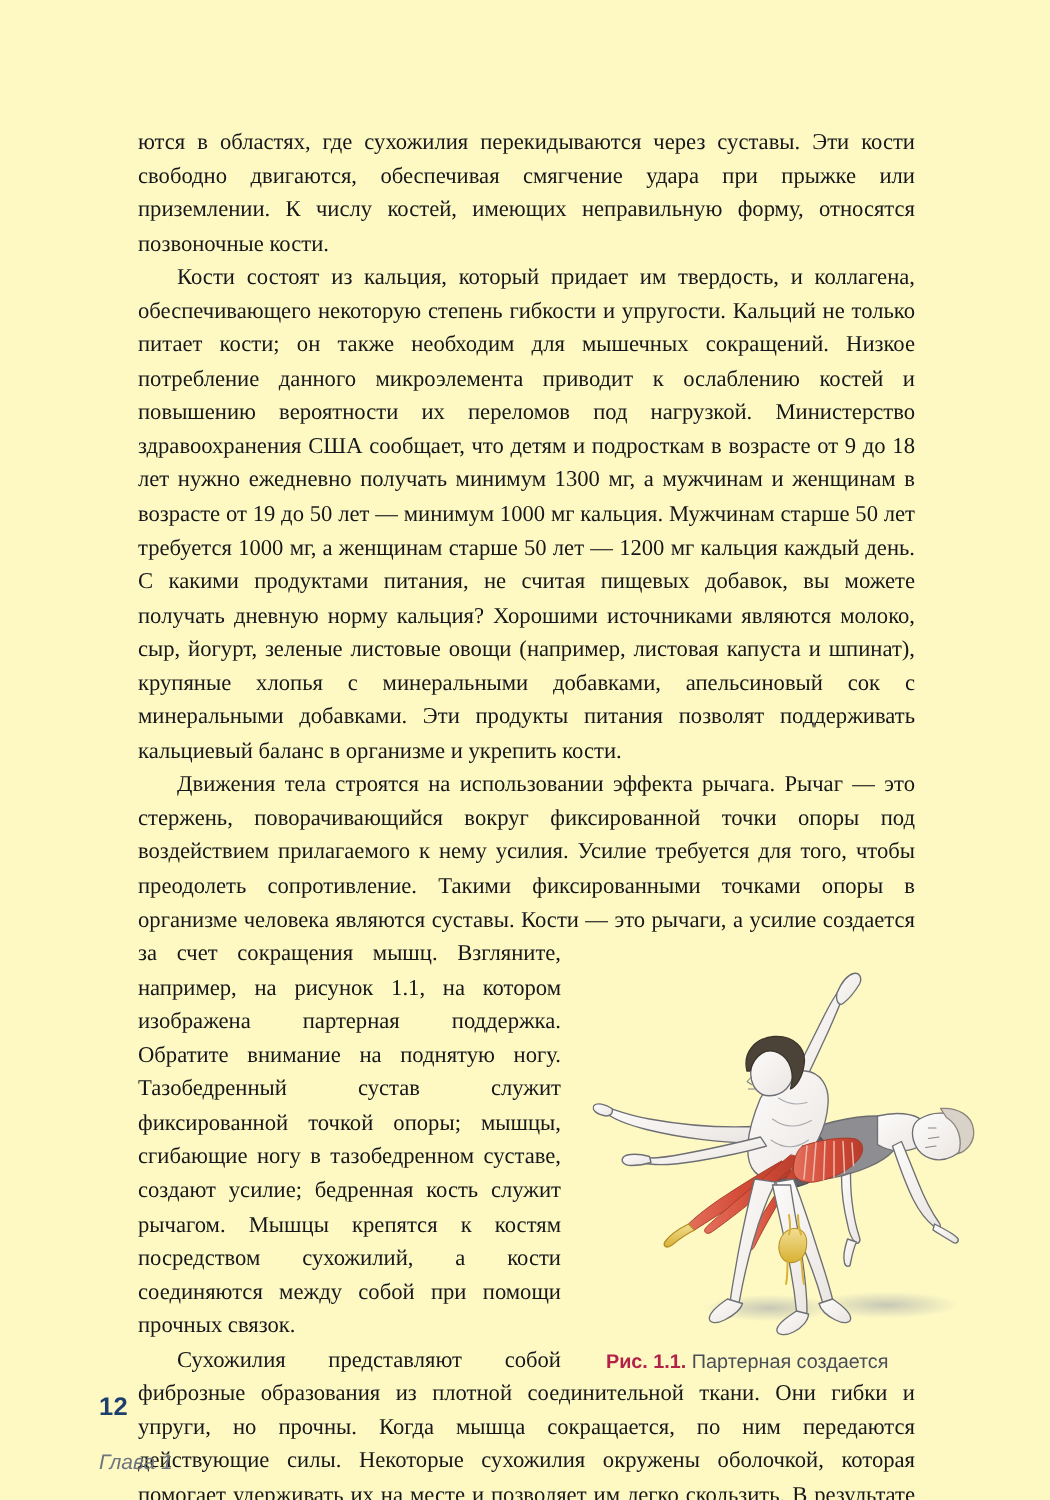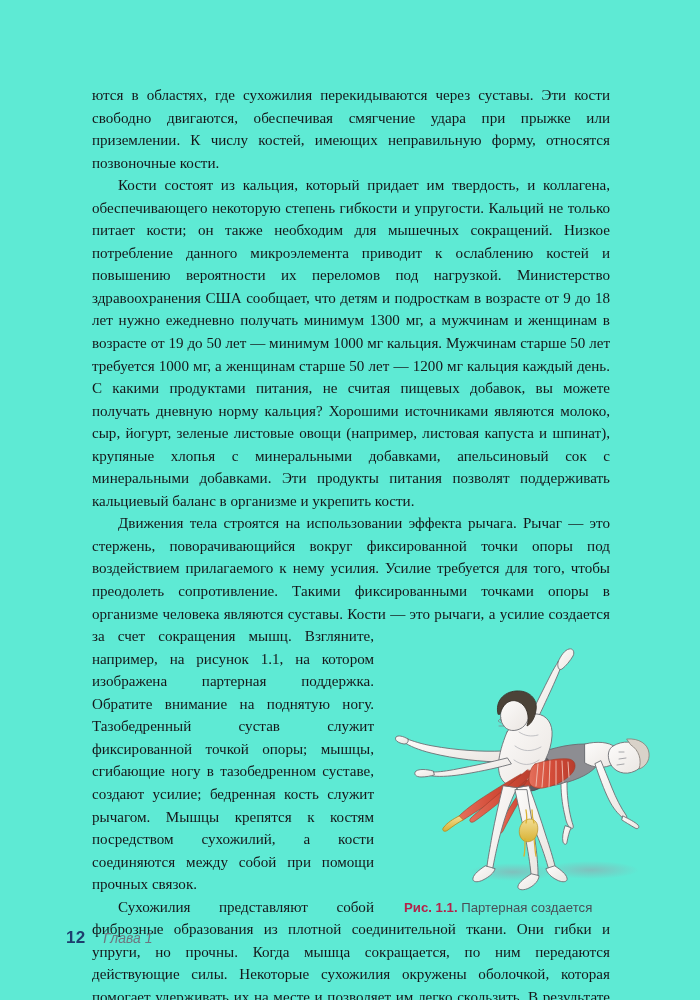--- a/index.html
+++ b/index.html
@@ -13,21 +13,21 @@
     height: 1000px;
     overflow: hidden;
     font-family: "Liberation Serif", "DejaVu Serif", serif;
     color: #15171a;
     position: relative;
   }
 
   .page {
     position: absolute;
     inset: 0;
-    background: #5eead4;
+    background: #fef9c3;
   }
 
   
   .text-column {
     position: absolute;
     left: 92px;
     top: 84px;
     width: 518px;
     font-size: 15.1px;
     line-height: 22.55px;
@@ -82,20 +82,21 @@
   }
 
   
   .footer {
     position: absolute;
     left: 66px;
     top: 928px;
     display: flex;
     align-items: baseline;
     gap: 18px;
+    flex-direction: column;
   }
   .folio {
     font-family: "Liberation Sans", "DejaVu Sans", sans-serif;
     font-weight: 700;
     font-size: 17px;
     color: #1d3f6e;
     letter-spacing: .2px;
   }
   .chapter-label {
     font-family: "Liberation Sans", "DejaVu Sans", sans-serif;

